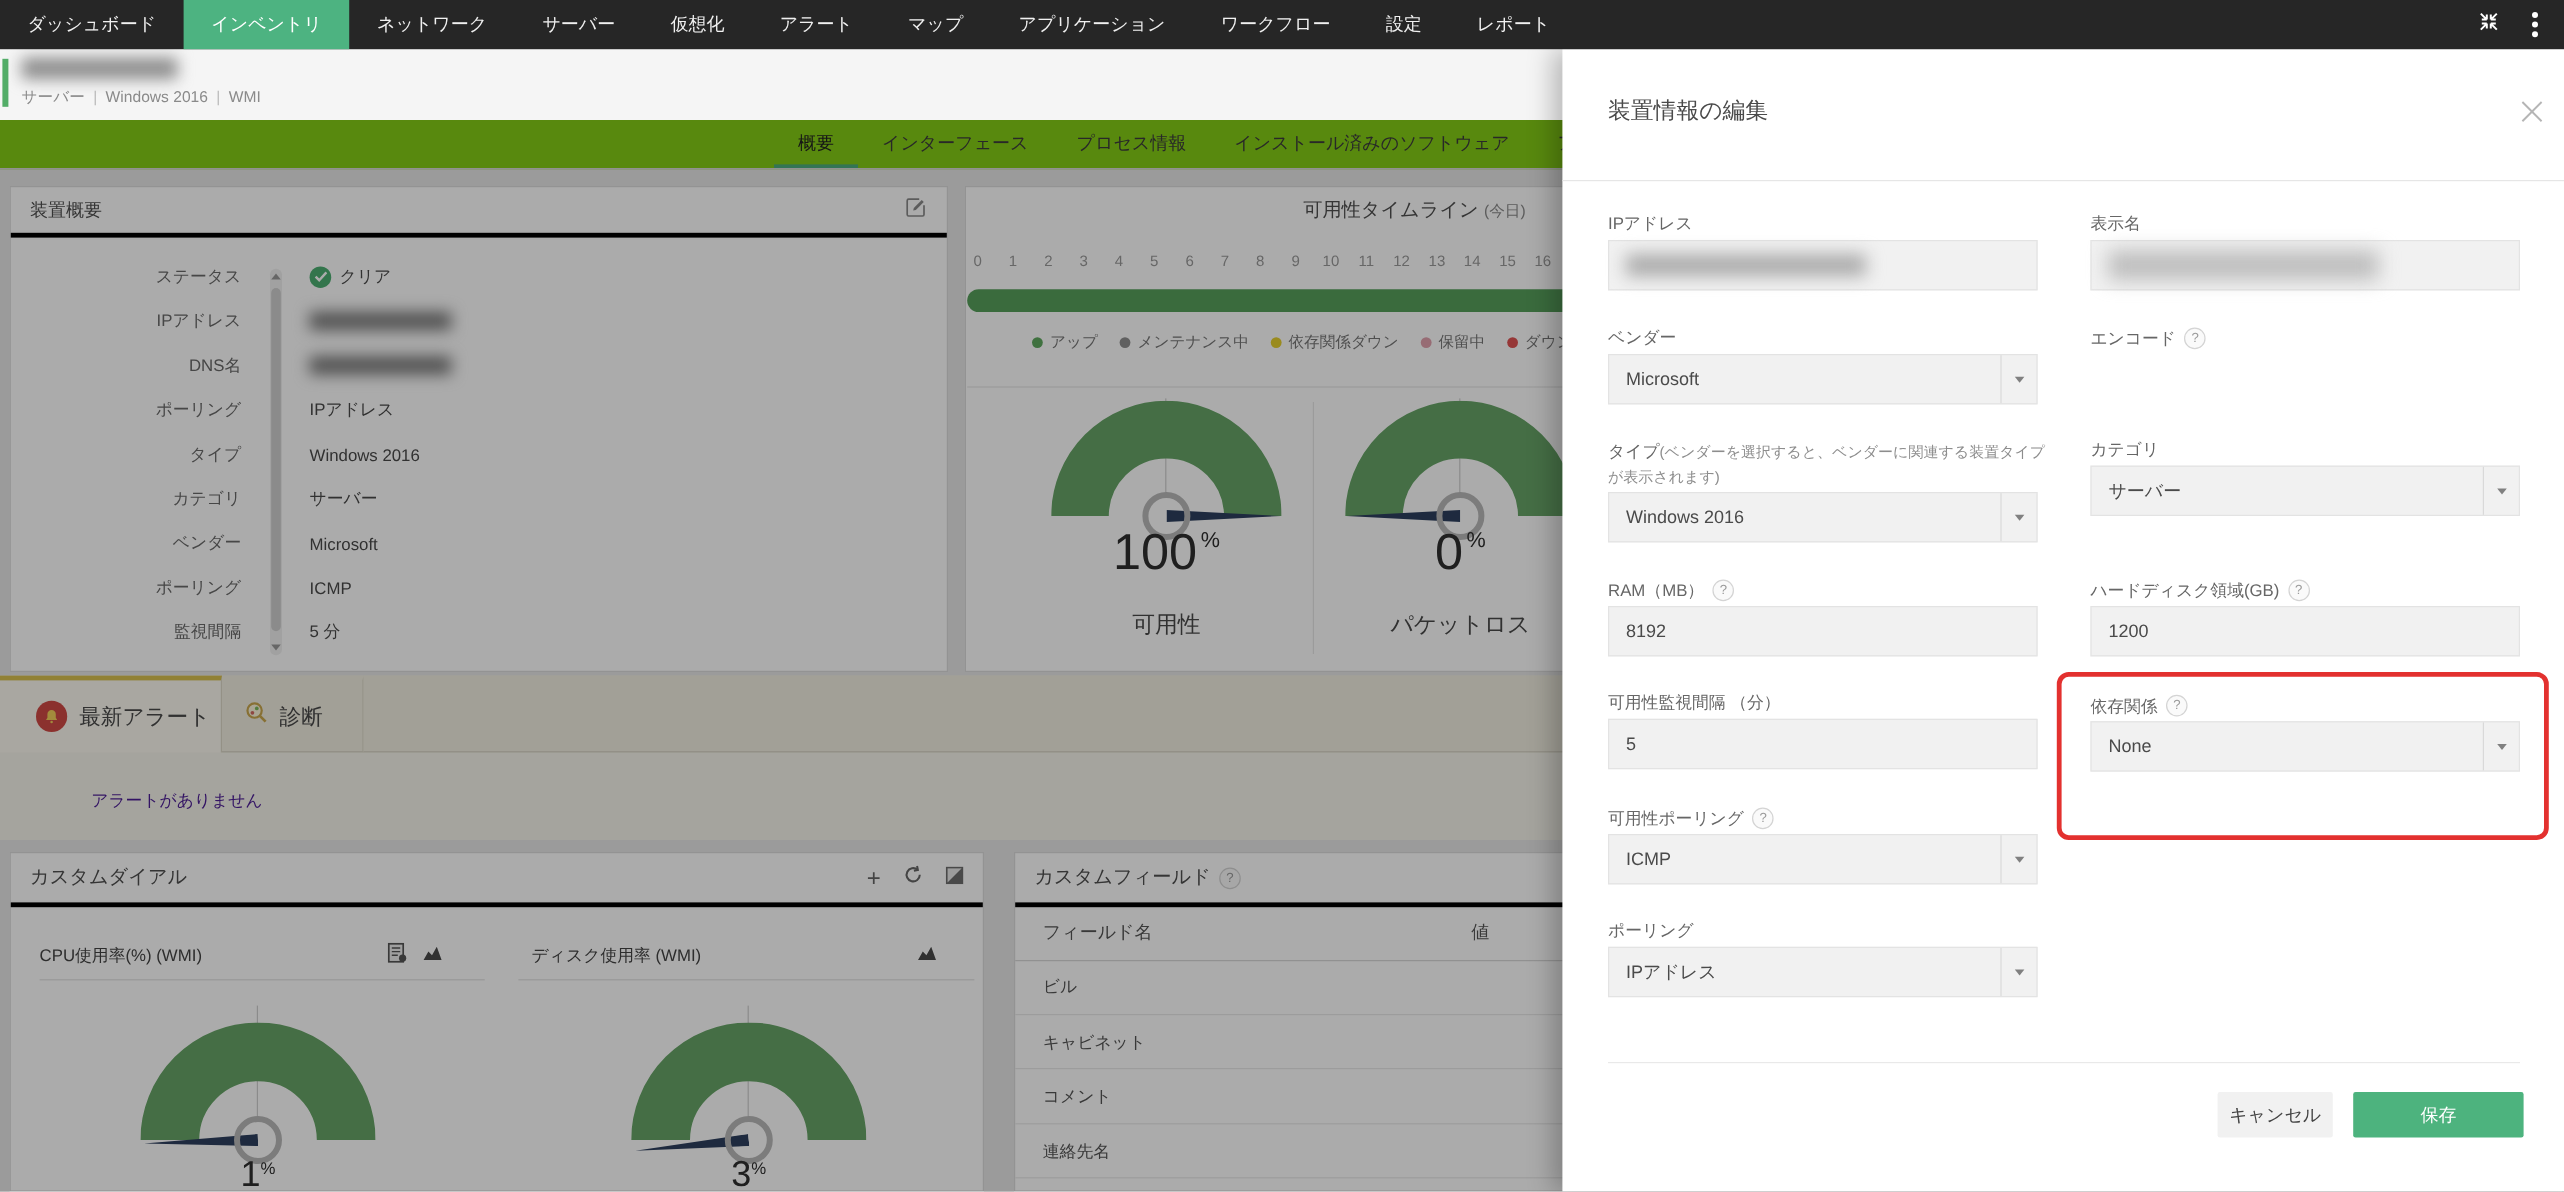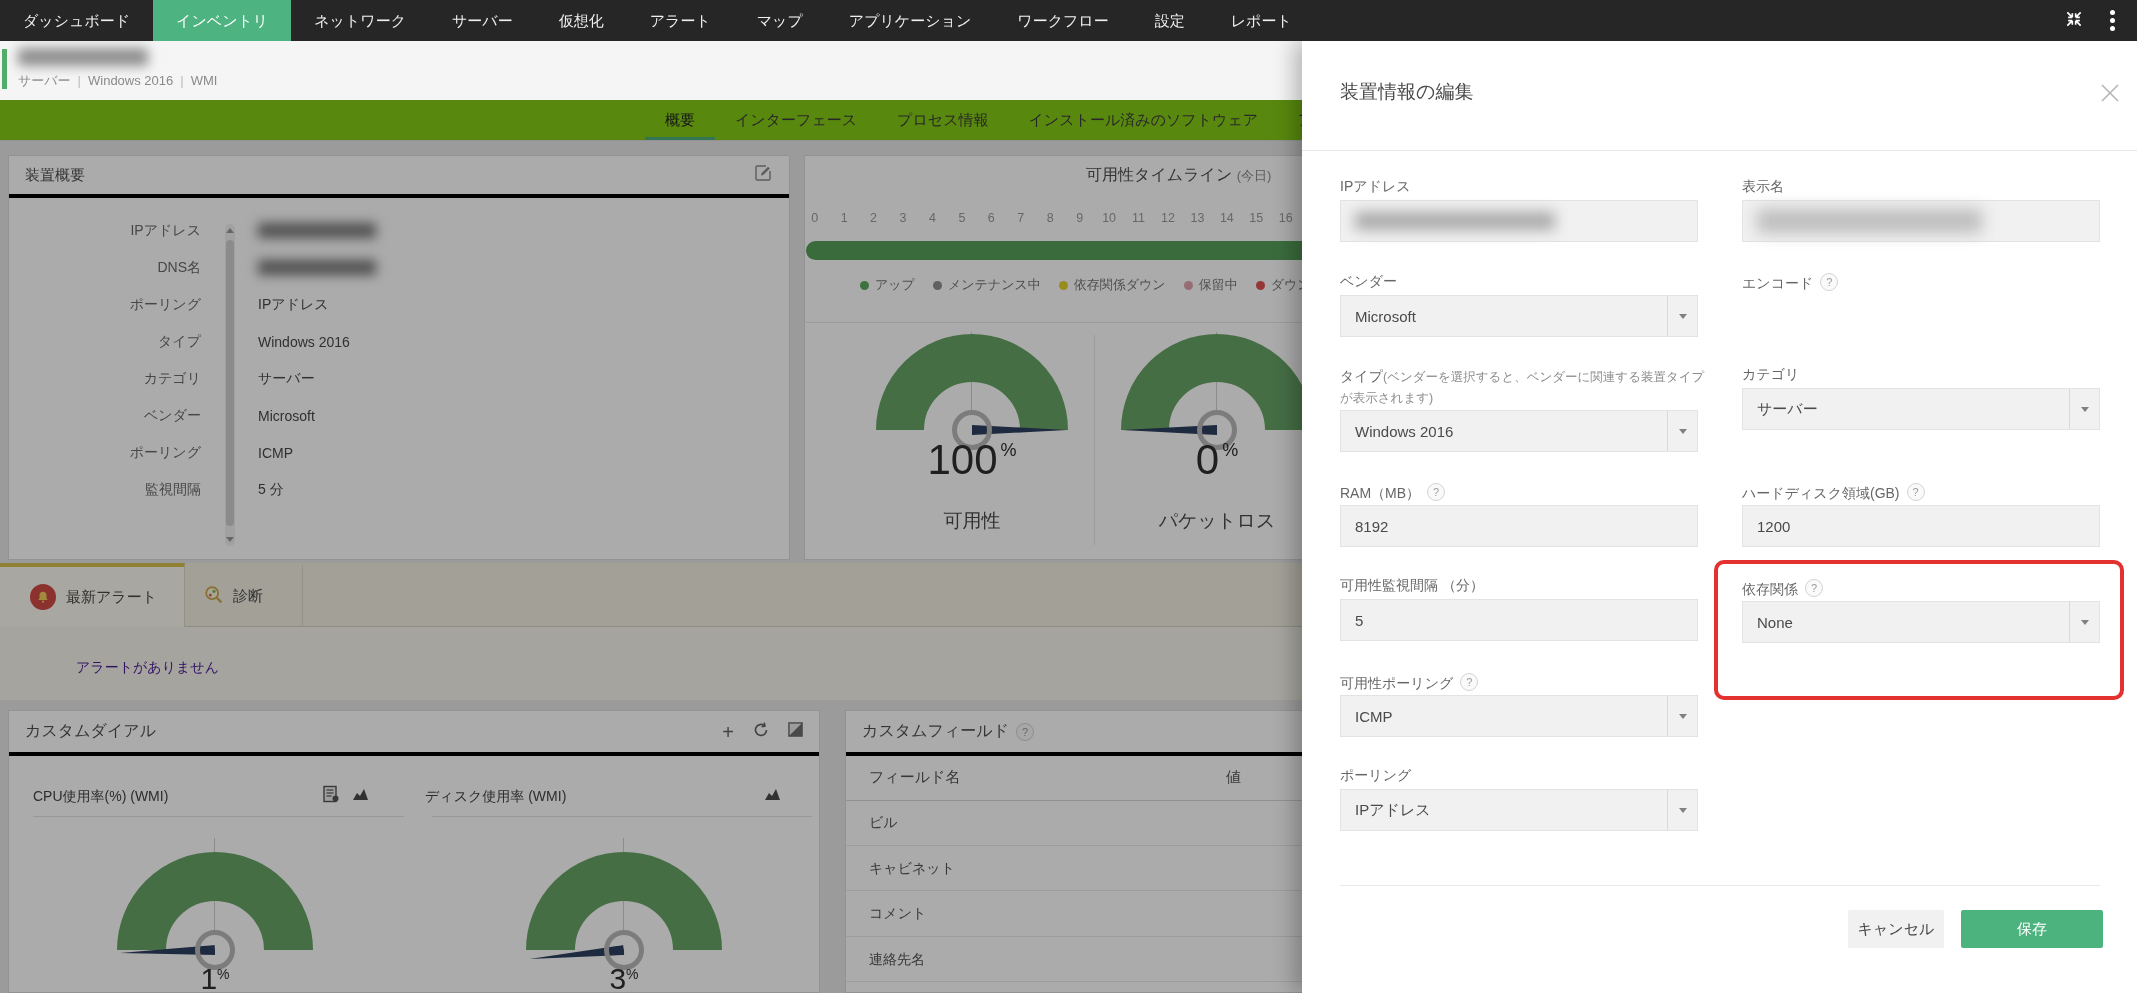--- a/index.html
+++ b/index.html
@@ -64,21 +64,21 @@
   .gauge-val .pct { font-size:18px; vertical-align:18px; margin-left:3px; }
   .gauge-lbl { position:absolute; width:200px; text-align:center; font-size:19px; color:#4a4a4a; }
   .dial-val { position:absolute; width:200px; text-align:center; font-size:30px; color:#2f2f2f; }
   .dial-val .pct { font-size:14px; vertical-align:10px; }
   
   .alert-strip { position:absolute; left:0; top:463px; width:1310px; height:137px; background:#f7f5ec; }
   .atab { position:absolute; top:0; height:64px; display:flex; align-items:center; cursor:pointer; }
   .atab1 { left:0; width:185px; background:#fcfaf1; border-top:4px solid #d8c050; border-right:1px solid #ddd9c8; }
   .atab2 { left:185px; width:118px; background:#f2efe2; border-right:1px solid #ddd9c8; border-bottom:1px solid #d5d2c2; border-top:4px solid transparent; }
   .atab-rest { position:absolute; left:303px; top:0; width:1007px; height:64px; background:#f2efe2; border-bottom:1px solid #d5d2c2; }
-  .atab .lbl { font-size:15px; color:#4a4a4a; }
+  .atab .lbl { font-size:18px; color:#4a4a4a; }
   .bell-badge { width:26px; height:26px; border-radius:50%; background:#cf4a45; display:flex; align-items:center; justify-content:center; margin:0 10px 0 30px; }
   .diag-ic { margin:0 8px 0 18px; }
   .alert-empty { position:absolute; left:76px; top:96px; font-size:14px; color:#4c1d95; }
   
   .cd-head-icons { margin-left:auto; display:flex; align-items:center; gap:18px; color:#666; }
   .plus-ic { font-size:20px; line-height:1; color:#666; cursor:pointer; }
   .dial-title { position:absolute; font-size:14px; color:#444; white-space:nowrap; }
   .dial-underline { position:absolute; height:1px; background:#e3e3e3; }
   .cf-col { font-size:15px; color:#555; position:absolute; }
   .cf-name { position:absolute; font-size:14px; color:#555; }
@@ -174,20 +174,32 @@
       <span class="card-title">装置概要</span>
       <span style="margin-left:auto;cursor:pointer;">
         <svg width="20" height="20" viewBox="0 0 20 20" fill="none">
           <path d="M13 3H4.2C3.5 3 3 3.5 3 4.2v11.6c0 .7.5 1.2 1.2 1.2h11.6c.7 0 1.2-.5 1.2-1.2V8" stroke="#8a8a8a" stroke-width="1.4"></path>
           <path d="M8 12.5l2.2-.5 6.6-6.6-1.7-1.7L8.5 10.3 8 12.5z" fill="#8a8a8a"></path>
         </svg>
       </span>
     </div>
     <div class="sum-rows">
 
+        <div class="sum-row">
+          <div class="sum-label">ステータス</div>
+          <div class="sum-val">
+            <span class="check-dot">
+              <svg width="11" height="9" viewBox="0 0 11 9">
+                <polyline points="1,4.5 4,7.5 10,1" fill="none" stroke="#fff" stroke-width="2"></polyline>
+              </svg>
+            </span>
+
+            <span>クリア</span>
+          </div>
+        </div>
 
         <div class="sum-row">
           <div class="sum-label">IPアドレス</div>
           <div class="sum-val">
 
             <span class="sum-blob"></span>
             <span></span>
           </div>
         </div>
 
@@ -394,21 +406,21 @@
         <line x1="4.5" y1="8" x2="11.5" y2="8" stroke="#555" stroke-width="1.2"></line>
         <line x1="4.5" y1="11" x2="9.5" y2="11" stroke="#555" stroke-width="1.2"></line>
         <circle cx="13.5" cy="13.5" r="3" fill="#555"></circle>
       </svg>
   </span>
   <span style="position:absolute; left:352px; top:686px;">
     <svg width="17" height="15" viewBox="0 0 17 15">
         <polygon points="1,14 5,7 8,10 12,3 16,14" fill="#4a4a4a"></polygon>
       </svg>
   </span>
-  <div class="dial-title" style="left:425px; top:688px;">ディスク使用率 (WMI)</div>
+  <div class="dial-title" style="left:443px; top:688px;">ディスク使用率 (WMI)</div>
   <span style="position:absolute; left:764px; top:686px;">
     <svg width="17" height="15" viewBox="0 0 17 15">
         <polygon points="1,14 5,7 8,10 12,3 16,14" fill="#4a4a4a"></polygon>
       </svg>
   </span>
   <div class="dial-underline" style="left:33px; top:716px; width:371px;"></div>
   <div class="dial-underline" style="left:432px; top:716px; width:380px;"></div>
 
   <div class="tick" style="left:214px; top:738px; height:92px;"></div>
   <div class="arc-wrap" style="left:117px; top:752px; width:196px; height:98px;">

